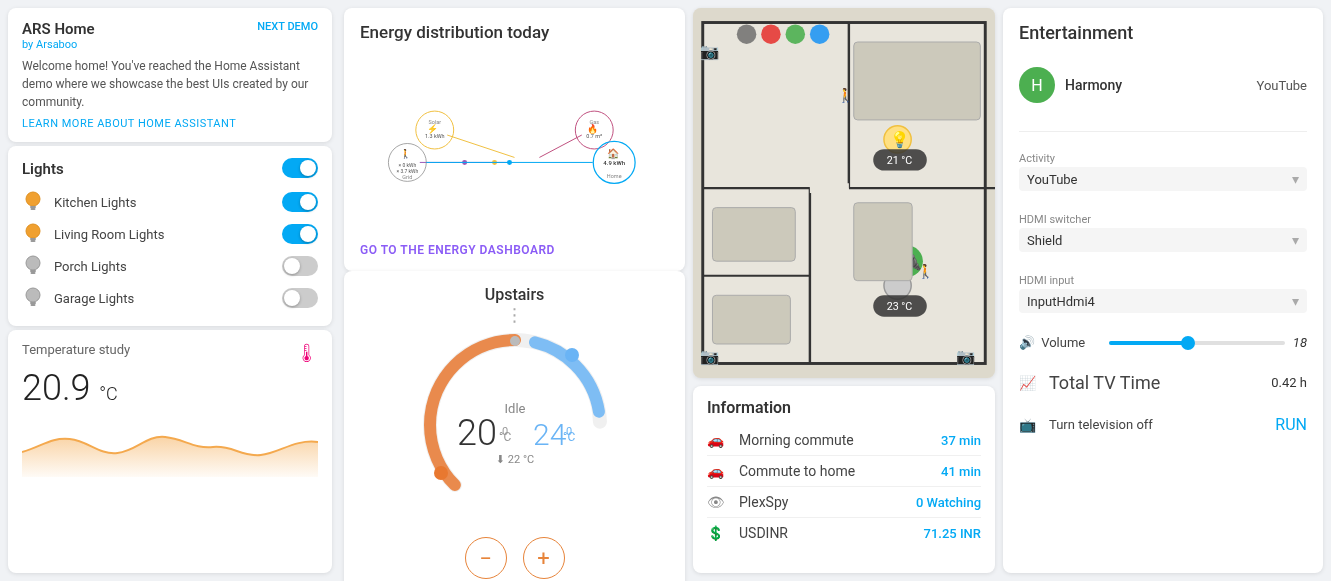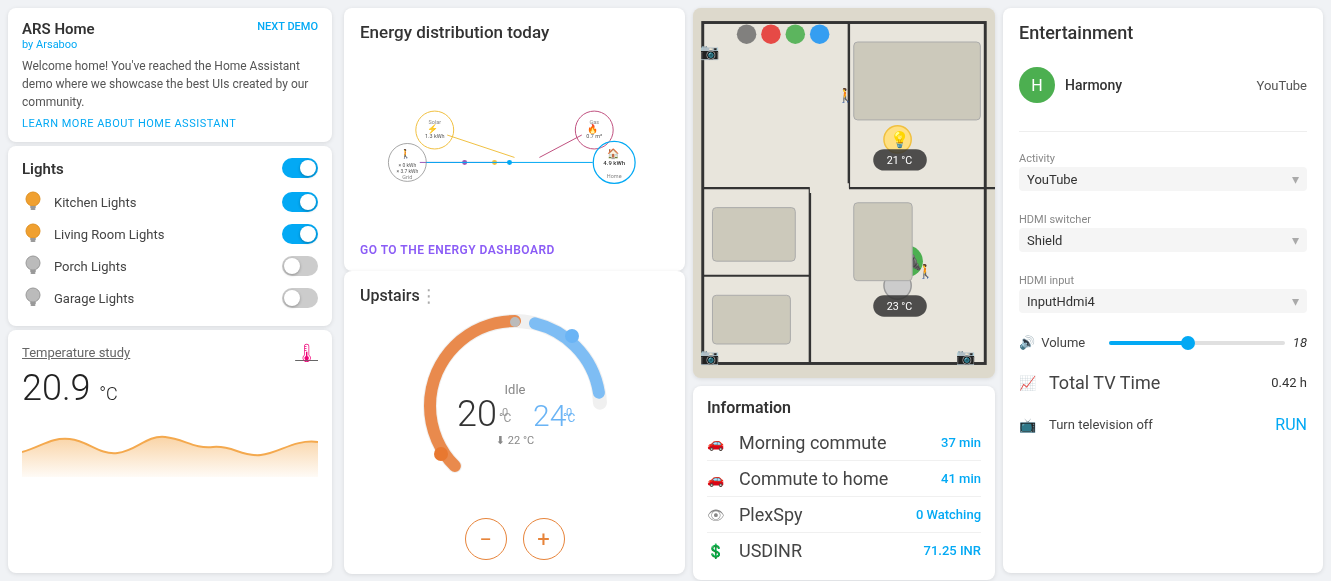--- a/index.html
+++ b/index.html
@@ -24,46 +24,46 @@
     .light-item .light-icon { width: 22px; height: 22px; margin-right: 10px; display: flex; align-items: center; justify-content: center; }
     .light-item .light-name { flex: 1; font-size: 13px; color: #444; }
     .toggle { width: 36px; height: 20px; border-radius: 10px; position: relative; cursor: pointer; transition: background 0.2s; }
     .toggle.on { background: #03a9f4; }
     .toggle.off { background: #ccc; }
     .toggle-knob { width: 16px; height: 16px; background: #fff; border-radius: 50%; position: absolute; top: 2px; transition: left 0.2s; box-shadow: 0 1px 3px rgba(0,0,0,0.3); }
     .toggle.on .toggle-knob { left: 18px; }
     .toggle.off .toggle-knob { left: 2px; }
 
     .temp-card { background: #fff; border-radius: 8px; padding: 12px 14px; box-shadow: 0 1px 4px rgba(0,0,0,0.1); flex: 1; overflow: hidden; }
-    .temp-card .temp-title { font-size: 13px; color: #666; display: flex; justify-content: space-between; align-items: center; text-decoration: underline; }
+    .temp-card .temp-title { font-size: 13px; color: #666; display: flex; justify-content: space-between; align-items: flex-start; }
     .temp-card .temp-value { font-size: 36px; font-weight: 300; color: #222; margin: 4px 0; }
     .temp-card .temp-unit { font-size: 18px; }
     .temp-chart { margin-top: 8px; }
 
     
     .center-panel { flex: 1; display: flex; flex-direction: column; gap: 0; padding: 8px 4px; }
 
     .energy-card { background: #fff; border-radius: 8px; padding: 14px 16px; box-shadow: 0 1px 4px rgba(0,0,0,0.1); }
     .energy-card .card-title { font-size: 17px; font-weight: 500; color: #333; margin-bottom: 8px; }
     .energy-link-btn { font-size: 12px; color: #8b5cf6; font-weight: 600; cursor: pointer; letter-spacing: 0.5px; margin-top: 10px; display: block; }
 
     .thermostat-card { background: #fff; border-radius: 8px; padding: 14px 16px; box-shadow: 0 1px 4px rgba(0,0,0,0.1); flex: 1; }
-    .thermostat-card .card-title { font-size: 16px; font-weight: 500; color: #333; display: flex; justify-content: flex-start; align-items: center; }
+    .thermostat-card .card-title { font-size: 16px; font-weight: 500; color: #333; display: flex; justify-content: flex-end; align-items: center; flex-direction: column; }
     .therm-controls { display: flex; gap: 16px; justify-content: center; margin-top: 12px; }
     .therm-btn { width: 42px; height: 42px; border-radius: 50%; border: 1.5px solid #e7843a; background: #fff; color: #e7843a; font-size: 22px; cursor: pointer; display: flex; align-items: center; justify-content: center; }
 
     
     .map-panel { width: 310px; min-width: 310px; display: flex; flex-direction: column; gap: 8px; padding: 8px 4px; }
     .floor-card { background: #e8e5dc; border-radius: 8px; box-shadow: 0 1px 4px rgba(0,0,0,0.1); flex: 0 0 370px; position: relative; overflow: hidden; }
     .info-card { background: #fff; border-radius: 8px; padding: 12px 14px; box-shadow: 0 1px 4px rgba(0,0,0,0.1); flex: 1; }
     .info-card .card-title { font-size: 16px; font-weight: 600; color: #333; margin-bottom: 8px; }
     .info-row { display: flex; align-items: center; padding: 7px 0; border-bottom: 1px solid #f0f0f0; }
     .info-row:last-child { border-bottom: none; }
     .info-icon { width: 22px; margin-right: 10px; color: #888; font-size: 14px; }
-    .info-label { flex: 1; font-size: 18px; color: #444; }
+    .info-label { flex: 1; font-size: 14px; color: #444; }
     .info-value { font-size: 13px; color: #03a9f4; font-weight: 500; }
 
     
     .right-panel { width: 320px; min-width: 320px; background: #fff; border-radius: 8px; box-shadow: 0 1px 4px rgba(0,0,0,0.1); margin: 8px 8px 8px 4px; padding: 14px 16px; display: flex; flex-direction: column; gap: 12px; overflow-y: auto; }
     .right-panel .panel-title { font-size: 18px; font-weight: 500; color: #333; margin-bottom: 12px; }
     .harmony-row { display: flex; align-items: center; margin-bottom: 12px; }
     .harmony-icon { width: 36px; height: 36px; border-radius: 50%; background: #4caf50; display: flex; align-items: center; justify-content: center; color: #fff; font-size: 16px; margin-right: 10px; }
     .harmony-name { flex: 1; font-size: 14px; font-weight: 500; color: #333; }
     .harmony-status { font-size: 13px; color: #555; }
     .ent-divider { height: 1px; background: #eee; margin: 4px 0 8px; }

